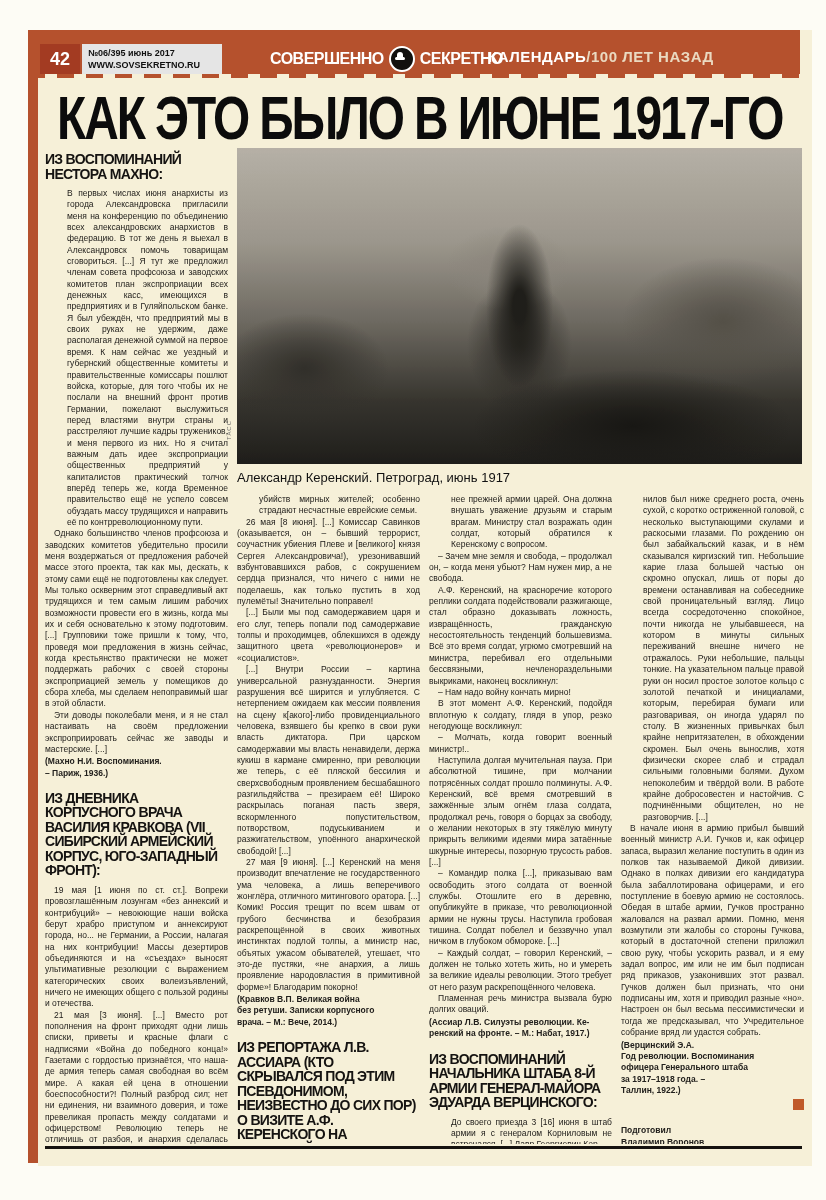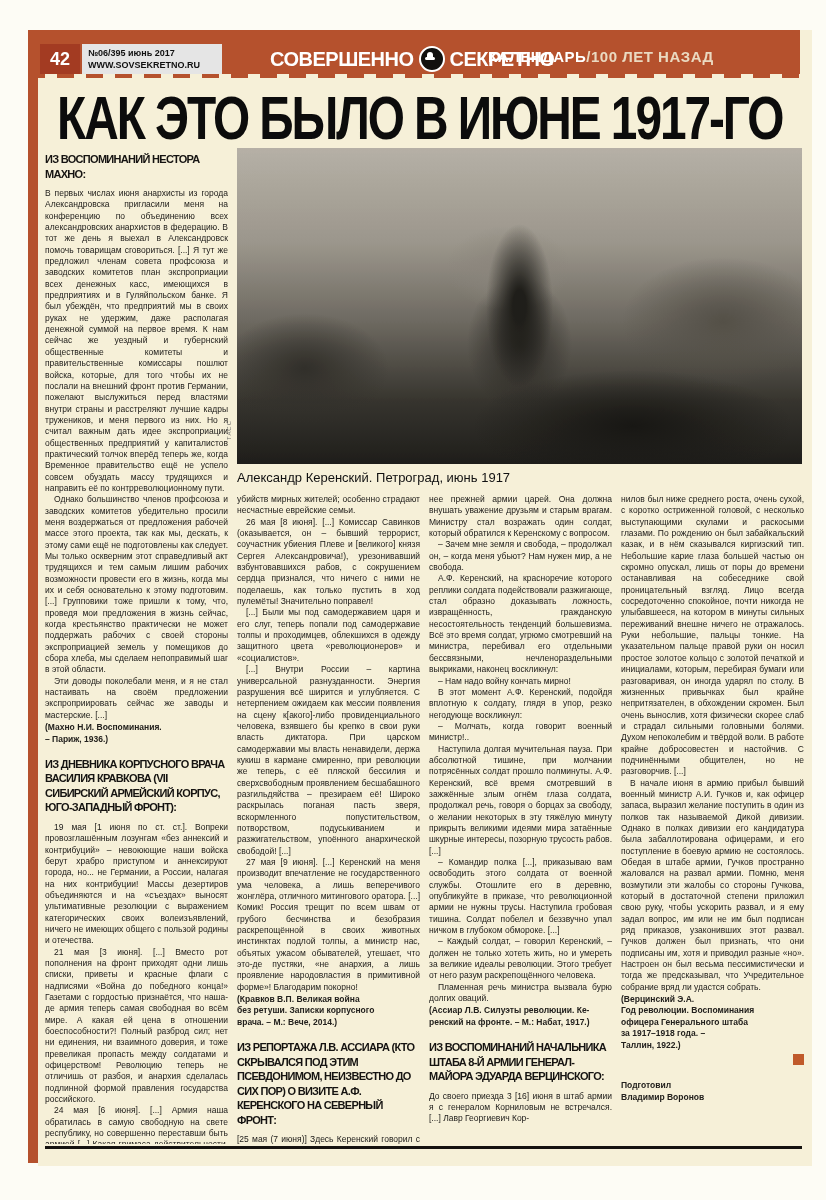--- a/index.html
+++ b/index.html
@@ -9,21 +9,21 @@
   
   #leftbar{position:absolute;left:28px;top:30px;width:10px;height:1133px;background:#b5512d;}
   #band{position:absolute;left:28px;top:30px;width:772px;height:44px;background:#b5512d;}
   #band::after{content:"";position:absolute;left:0;right:0;bottom:-4px;height:4px;
         background:repeating-linear-gradient(90deg,#b5512d 0 17px,transparent 17px 29px);}
   #pagenum{position:absolute;left:40px;top:44px;width:40px;height:30px;background:#a33b22;
         color:#fff;font-size:18px;font-weight:bold;display:flex;align-items:center;justify-content:center;}
   #issuebox{position:absolute;left:82px;top:44px;width:140px;height:30px;background:#e5e5e5;
         color:#111;font-size:9px;font-weight:bold;padding:3px 6px;box-sizing:border-box;line-height:12px;}
   #brand{position:absolute;left:270px;top:44px;height:30px;display:flex;align-items:center;gap:5px;
-        color:#fff;font-weight:900;font-size:20px;letter-spacing:-0.5px;white-space:nowrap;}
+        color:#fff;font-weight:900;font-size:16px;letter-spacing:-0.5px;white-space:nowrap;}
   .emblem{width:22px;height:22px;border-radius:50%;background:#12100e;border:2px solid #fff;
         position:relative;flex:0 0 auto;}
   .emblem::before{content:"";position:absolute;left:4px;top:9px;width:10px;height:3px;background:#fff;border-radius:2px;}
   .emblem::after{content:"";position:absolute;left:6px;top:4px;width:6px;height:5px;background:#fff;border-radius:3px 3px 0 0;}
   #section-label{position:absolute;left:488px;top:48px;font-size:15px;font-weight:bold;
         letter-spacing:0.5px;white-space:nowrap;}
   #section-label .prim{color:#fff;}
   #section-label .sec{color:#ead9c0;font-weight:bold;}
   
   #headline{position:absolute;left:40px;top:88px;width:760px;text-align:center;color:#0c0c0c;
@@ -46,22 +46,22 @@
   #caption{position:absolute;left:237px;top:470px;width:565px;font-size:13px;color:#111;}
   
   #columns{position:absolute;left:45px;top:150px;width:757px;height:996px;}
   .col{position:absolute;width:183px;overflow:hidden;color:#22201d;font-size:8.5px;
         line-height:11.35px;text-align:justify;}
   .col1{left:0;top:0;height:994px;}
   .col2{left:192px;top:344px;height:650px;}
   .col3{left:384px;top:344px;height:650px;}
   .col4{left:576px;top:344px;height:650px;}
   .col p{margin:0;text-indent:9px;}
-  .col p.ni{text-indent:0;}
-  .hd{font-weight:bold;color:#151311;font-size:11px;line-height:14.5px;letter-spacing:-0.7px;
+  .col p.ni{text-indent:0;margin-left:22px;}
+  .hd{font-weight:bold;color:#151311;font-size:14px;line-height:14.5px;letter-spacing:-0.7px;
         margin:12px 0 7px 0;text-align:left;}
   .hd.first{margin-top:2px;}
   .cite{font-weight:bold;text-align:left;margin:1px 0 2px 0;line-height:11.35px;}
   .credit{font-weight:bold;text-align:left;margin-top:14px;line-height:12px;}
   .endsq{width:11px;height:11px;background:#c05a2a;margin:3px 0 0 auto;}
   #bottomrule{position:absolute;left:45px;top:1146px;width:757px;height:3px;background:#15120f;}
 </style>
 </head>
 <body>
 

